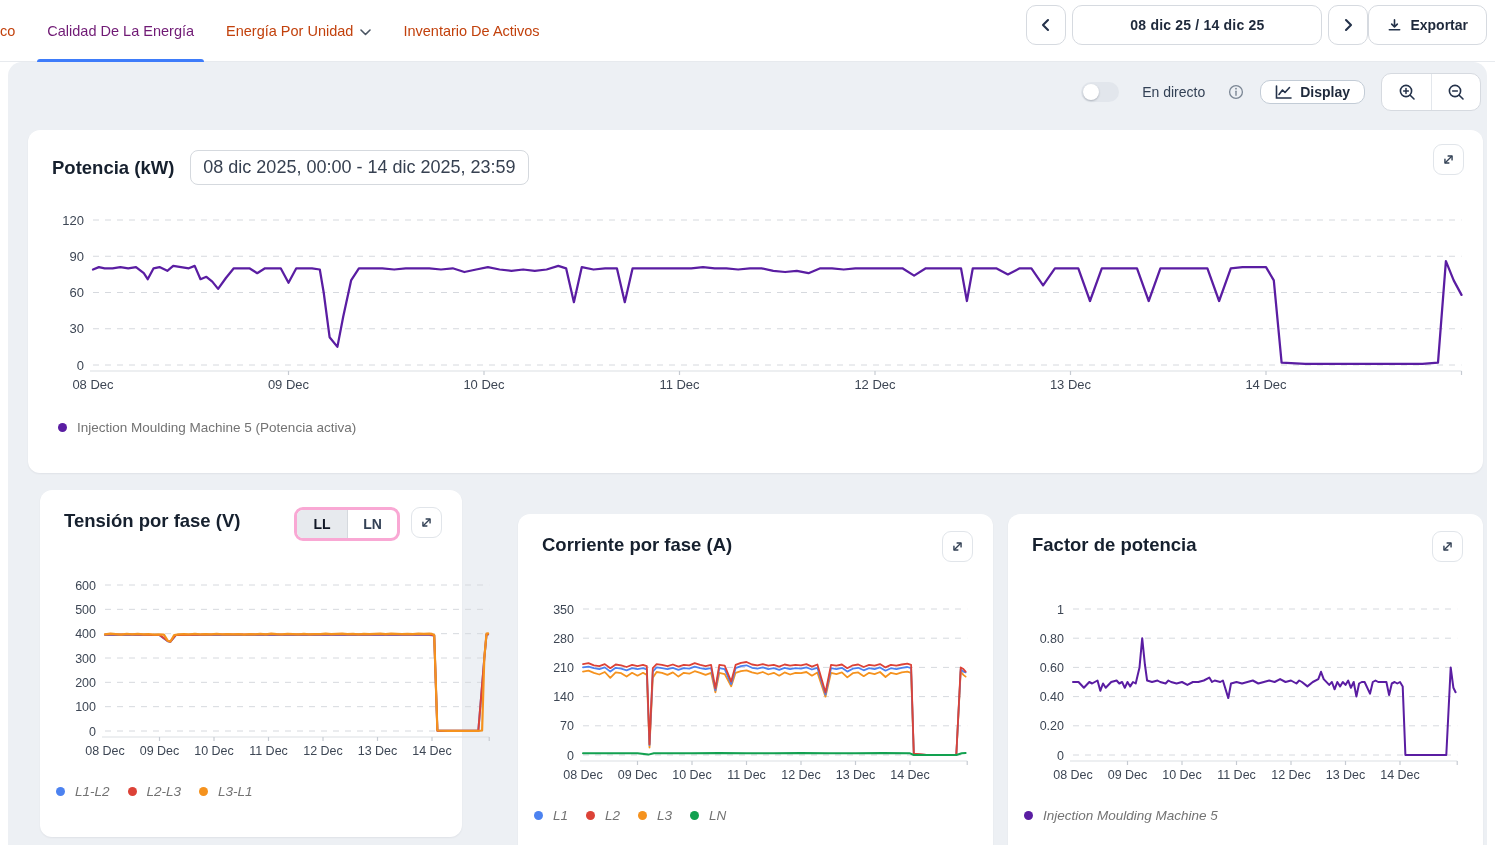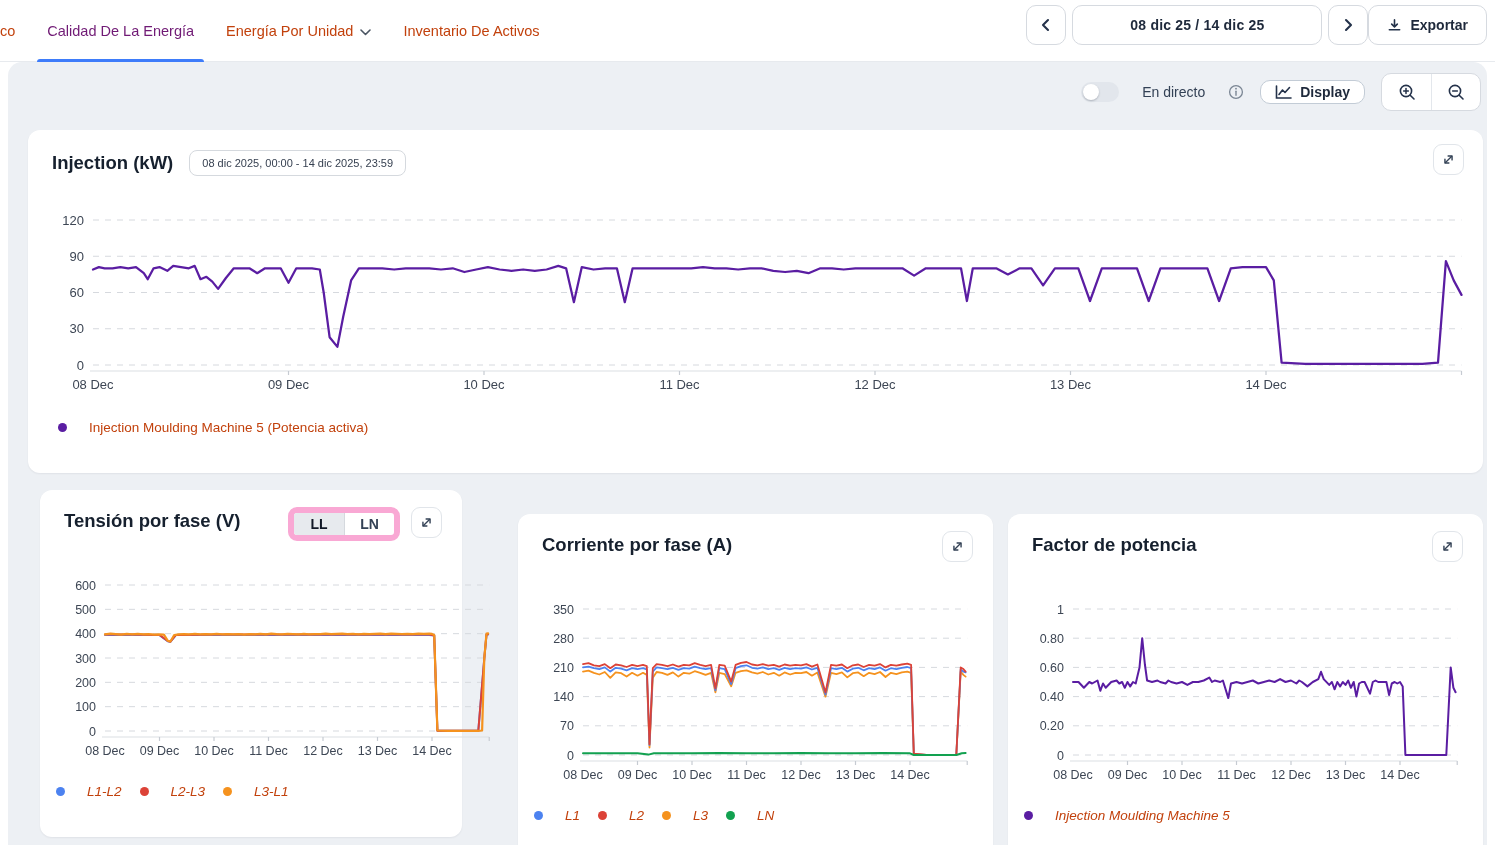--- a/index.html
+++ b/index.html
@@ -45,42 +45,42 @@
   
   .card { position:absolute; background:#fff; border-radius:12px;
     box-shadow:0 1px 2px rgba(15,23,42,.06); }
   .card-main  { left:20px;  top:68px;  width:1455px; height:343px; }
   .card-volt  { left:32px;  top:428px; width:422px;  height:347px;padding-left:21px; }
   .card-curr  { left:510px; top:428px; width:475px;  height:347px;margin-top:24px; }
   .card-pf    { left:1000px;top:452px; width:475px;  height:347px; }
 
   .card-title { position:absolute; left:24px; top:20px; font-size:18.5px; font-weight:700; color:#16202e;
     display:flex; align-items:center; gap:16px; white-space:nowrap; }
-  .range-badge { font-size:11px; font-weight:400; color:#374151; border:1px solid #d5d9de;
+  .range-badge { font-size:18px; font-weight:400; color:#374151; border:1px solid #d5d9de;
     border-radius:8px; padding:6px 12px; background:#fff; }
   .expand-btn { position:absolute; top:14px; width:31px; height:31px; border-radius:9px;
     border:1px solid #e1e5ea; background:#fff; display:flex; align-items:center; justify-content:center; cursor:pointer; }
   .card-main .expand-btn { right:19px; }
   .card-volt .expand-btn, .card-curr .expand-btn, .card-pf .expand-btn { right:20px; top:17px; }
 
   .segmented { position:absolute; right:62px; top:17px; display:flex; height:34px;
-    border:6px solid #f9a8d4; border-radius:9px; overflow:hidden; background:#fff; }
+    border:3px solid #f9a8d4; border-radius:9px; overflow:hidden; background:#fff; }
   .seg-opt { width:50px; display:flex; align-items:center; justify-content:center;
     font-size:14px; font-weight:600; color:#334155; cursor:pointer; }
   .seg-opt + .seg-opt { border-left:1px solid #d5d9de; }
   .seg-opt.active { background:#e7eaee; color:#111827; }
 
   .chartbox { position:absolute; }
   .card-main .chartbox { left:16px; top:72px; }
   .card-volt .chartbox, .card-curr .chartbox, .card-pf .chartbox { left:8px; top:80px; }
 
   .legend { position:absolute; display:flex; gap:18px; align-items:center; }
   .card-main .legend { left:30px; top:290px; }
   .card-volt .legend, .card-curr .legend, .card-pf .legend { left:16px; top:294px;font-style:italic; }
-  .leg-item { display:flex; align-items:center; gap:22px; font-size:13.5px; color:#c2410c; }
+  .leg-item { display:flex; align-items:center; gap:10px; font-size:13.5px; color:#737373; }
   .leg-dot { width:9px; height:9px; border-radius:50%; flex:0 0 auto; }
 
   svg text { font-family:"Liberation Sans", sans-serif; }
 </style>
 </head>
 <body>
 
 <div class="page">
 
   <div class="header">
@@ -157,21 +157,21 @@
               <circle cx="8" cy="8" r="5.6" fill="none" stroke="#24324a" stroke-width="1.6"></circle>
               <line x1="12.2" y1="12.2" x2="16" y2="16" stroke="#24324a" stroke-width="1.6" stroke-linecap="round"></line>
               <line x1="5.6" y1="8" x2="10.4" y2="8" stroke="#24324a" stroke-width="1.5" stroke-linecap="round"></line>
             </svg>
         </div>
       </div>
     </div>
 
     <section class="card card-main">
       <div class="card-title">
-        <span>Injection (kW)</span>
+        <span>Potencia (kW)</span>
         <span class="range-badge">08 dic 2025, 00:00 - 14 dic 2025, 23:59</span>
       </div>
       <button class="expand-btn">
         <svg width="15" height="15" viewBox="0 0 16 16">
             <line x1="4.8" y1="11.2" x2="11.2" y2="4.8" stroke="#334155" stroke-width="1.5" stroke-linecap="round"></line>
             <polyline points="7.6,4.2 11.8,4.2 11.8,8.4" fill="none" stroke="#334155" stroke-width="1.5" stroke-linecap="round" stroke-linejoin="round"></polyline>
             <polyline points="4.2,7.6 4.2,11.8 8.4,11.8" fill="none" stroke="#334155" stroke-width="1.5" stroke-linecap="round" stroke-linejoin="round"></polyline>
           </svg>
       </button>
       <div class="chartbox"><svg width="1423" height="200">

